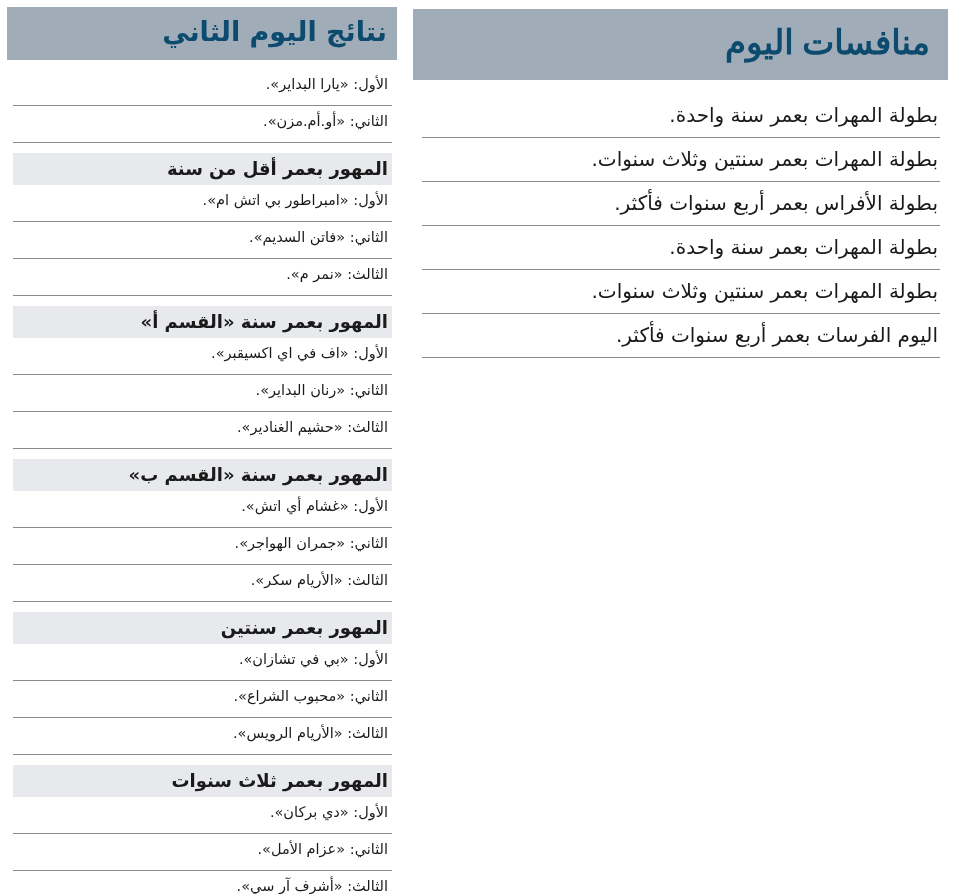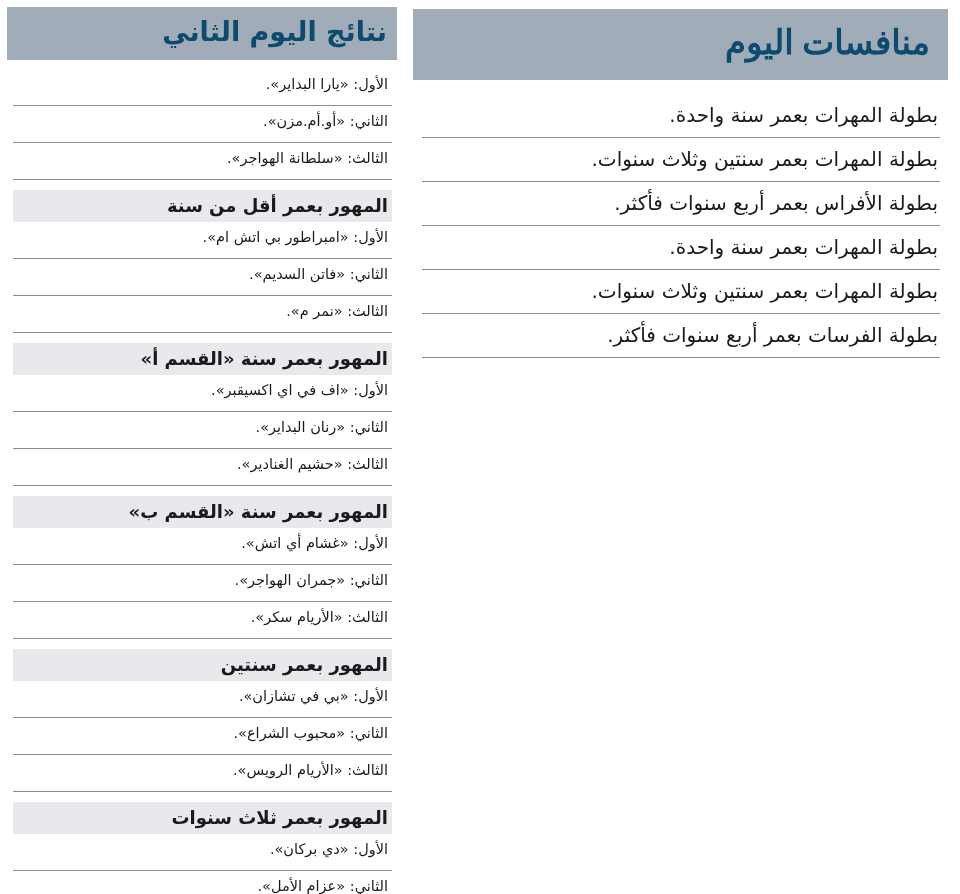--- a/index.html
+++ b/index.html
@@ -24,21 +24,20 @@
 </style>
 </head>
 <body>
 
 <div class="panel" id="left">
   <div class="main-header">نتائج اليوم الثاني</div>
 
   <div class="group" style="margin-top:9px">
     <div class="result-row">الأول: «يارا البداير».</div>
     <div class="result-row">الثاني: «أو.أم.مزن».</div>
-    <div class="result-row">الثالث: «سلطانة الهواجر».</div>
   </div>
   <div class="group-spacer"></div>
   <div class="group">
     <div class="sub-header">المهور بعمر أقل من سنة</div>
     <div class="result-row">الأول: «امبراطور بي اتش ام».</div>
     <div class="result-row">الثاني: «فاتن السديم».</div>
     <div class="result-row">الثالث: «نمر م».</div>
   </div>
   <div class="group-spacer"></div>
   <div class="group">
@@ -71,15 +70,15 @@
 </div>
 
 <div class="panel" id="right">
   <div class="main-header">منافسات اليوم</div>
   <div class="rows">
     <div class="comp-row">بطولة المهرات بعمر سنة واحدة.</div>
     <div class="comp-row">بطولة المهرات بعمر سنتين وثلاث سنوات.</div>
     <div class="comp-row">بطولة الأفراس بعمر أربع سنوات فأكثر.</div>
     <div class="comp-row">بطولة المهرات بعمر سنة واحدة.</div>
     <div class="comp-row">بطولة المهرات بعمر سنتين وثلاث سنوات.</div>
-    <div class="comp-row">بطولة الفرسات بعمر أربع سنوات فأكثر.</div>
+    <div class="comp-row">اليوم الفرسات بعمر أربع سنوات فأكثر.</div>
   </div>
 </div>
 
 </body></html>

